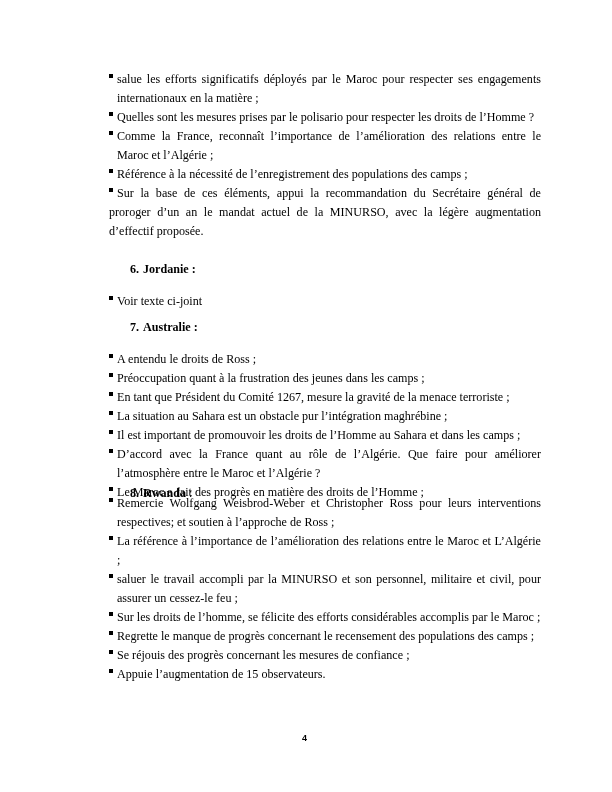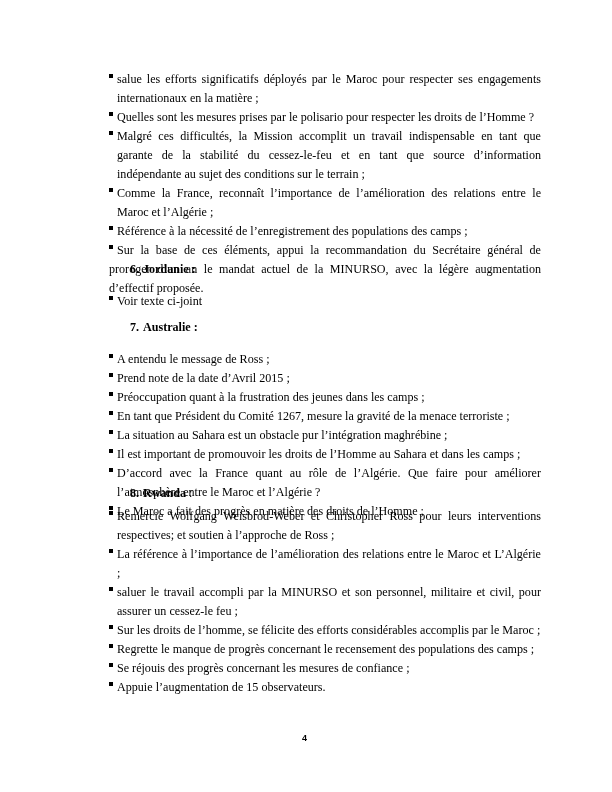--- a/index.html
+++ b/index.html
@@ -33,56 +33,55 @@
   </style>
 </head>
 <body>
 
 <div class="page">
 
   <div class="block" style="top:70px;">
     <ul class="blist">
       <li><span class="bullet"></span><span>salue les efforts significatifs déployés par le Maroc pour respecter ses engagements internationaux en la matière ;</span></li>
       <li><span class="bullet"></span><span>Quelles sont les mesures prises par le polisario pour respecter les droits de l’Homme ?</span></li>
-      <li><span class="bullet"></span><span>Malgré ces difficultés, la Mission accomplit un travail indispensable en tant que garante de la stabilité du cessez-le-feu et en tant que source d’information indépendante au sujet des conditions sur le terrain ;</span></li>
       <li><span class="bullet"></span><span>Comme la France, reconnaît l’importance de l’amélioration des relations entre le Maroc et l’Algérie ;</span></li>
       <li><span class="bullet"></span><span>Référence à la nécessité de l’enregistrement des populations des camps ;</span></li>
       <li class="outdent"><span class="bullet"></span><span>Sur la base de ces éléments, appui la recommandation du Secrétaire général de proroger d’un an le mandat actuel de la MINURSO, avec la légère augmentation d’effectif proposée.</span></li>
     </ul>
   </div>
 
   <div class="heading" style="top:263px;">
     <span class="num">6.</span><span>Jordanie</span><span> :</span>
   </div>
   <div class="block" style="top:292px;">
     <ul class="blist">
       <li><span class="bullet"></span><span>Voir texte ci-joint</span></li>
     </ul>
   </div>
 
   <div class="heading" style="top:321px;">
     <span class="num">7.</span><span>Australie</span><span> :</span>
   </div>
   <div class="block" style="top:350px;">
     <ul class="blist">
-      <li><span class="bullet"></span><span>A entendu le message de Ross ;</span></li>
-      <li><span class="bullet"></span><span>Prend note de la date d’Avril 2015 ;</span></li>
+      <li><span class="bullet"></span><span>A entendu le droits de Ross ;</span></li>
+      <li><span class="bullet"></span></li>
       <li><span class="bullet"></span><span>Préoccupation quant à la frustration des jeunes dans les camps ;</span></li>
       <li><span class="bullet"></span><span>En tant que Président du Comité 1267, mesure la gravité de la menace terroriste ;</span></li>
       <li><span class="bullet"></span><span>La situation au Sahara est un obstacle pur l’intégration maghrébine ;</span></li>
       <li><span class="bullet"></span><span>Il est important de promouvoir les droits de l’Homme au Sahara et dans les camps ;</span></li>
       <li><span class="bullet"></span><span>D’accord avec la France quant au rôle de l’Algérie. Que faire pour améliorer l’atmosphère entre le Maroc et l’Algérie ?</span></li>
       <li><span class="bullet"></span><span>Le Maroc a fait des progrès en matière des droits de l’Homme ;</span></li>
     </ul>
   </div>
 
   <div class="heading" style="top:487px;">
     <span class="num">8.</span><span>Rwanda</span><span class="colon-normal"> :</span>
   </div>
-  <div class="block" style="top:507px;">
+  <div class="block" style="top:494px;">
     <ul class="blist">
       <li><span class="bullet"></span><span>Remercie Wolfgang Weisbrod-Weber et Christopher Ross pour leurs interventions respectives; et soutien à  l’approche de Ross ;</span></li>
       <li><span class="bullet"></span><span>La référence à l’importance de l’amélioration des relations entre le Maroc et L’Algérie ;</span></li>
       <li><span class="bullet"></span><span>saluer le travail accompli par la MINURSO et son personnel, militaire et civil, pour assurer un cessez-le feu ;</span></li>
       <li><span class="bullet"></span><span>Sur les droits de l’homme, se félicite des efforts considérables accomplis par le Maroc ;</span></li>
       <li><span class="bullet"></span><span>Regrette le manque de progrès concernant le recensement des populations des camps ;</span></li>
       <li><span class="bullet"></span><span>Se réjouis des progrès concernant les mesures de confiance ;</span></li>
       <li><span class="bullet"></span><span>Appuie l’augmentation de 15 observateurs.</span></li>
     </ul>
   </div>

